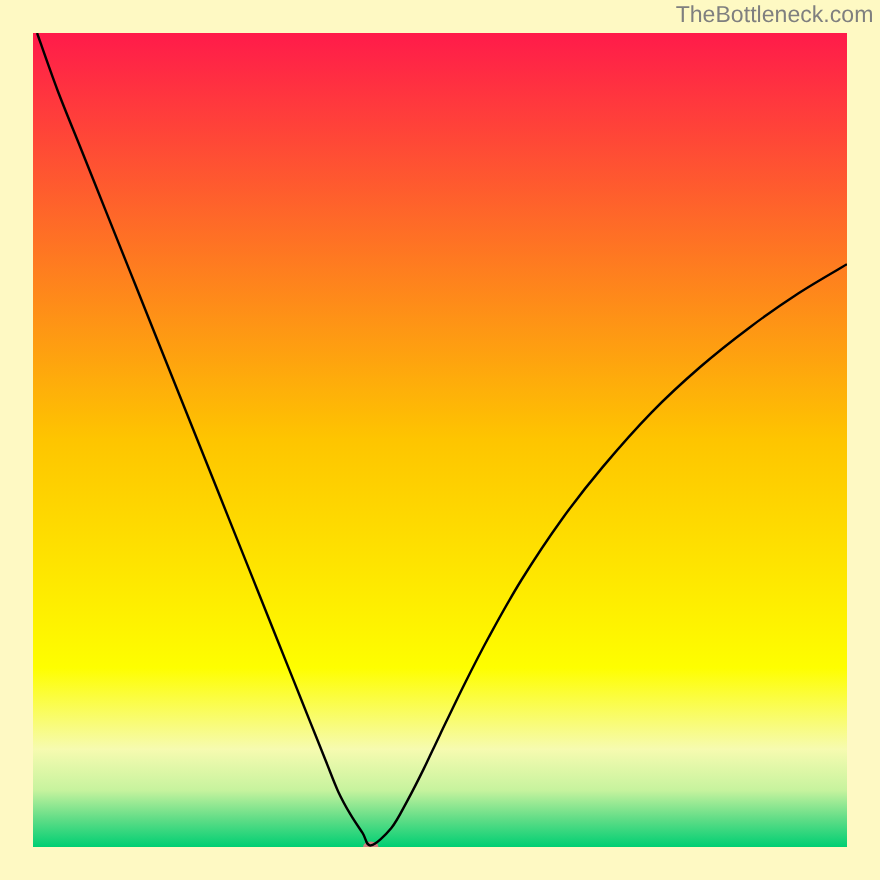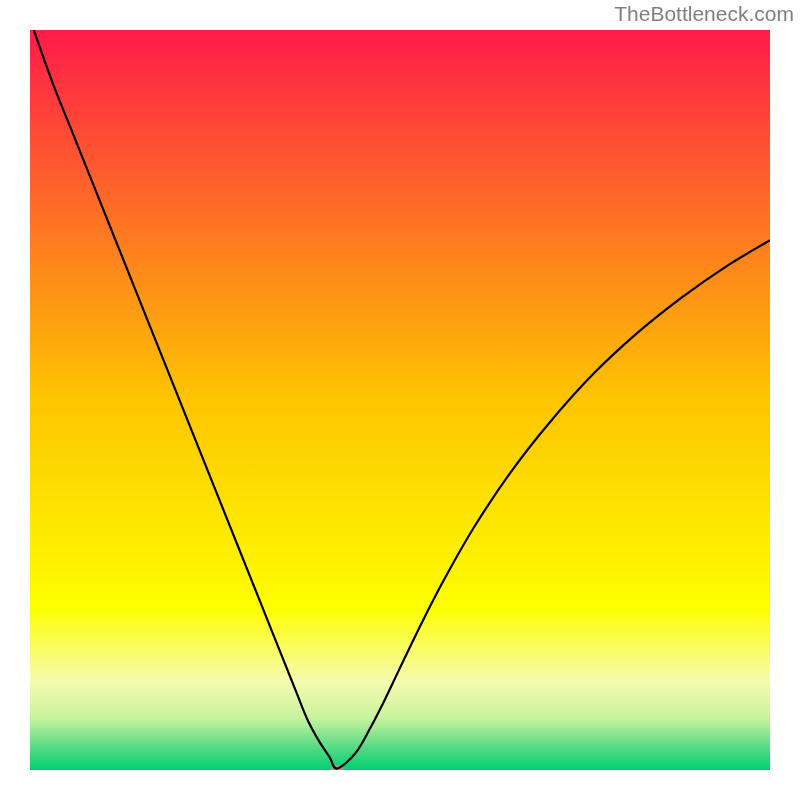--- a/index.html
+++ b/index.html
@@ -8,21 +8,21 @@
     width: 800px;
     height: 800px;
     overflow: hidden;
     background: #000;
     font-family: Arial, Helvetica, sans-serif;
   }
   .frame {
     position: relative;
     width: 800px;
     height: 800px;
-    background: #ffffff;
+    background: #fef9c3;
   }
   .plot {
     position: absolute;
     left: 30px;
     top: 30px;
     width: 740px;
     height: 740px;
   }
   .watermark {
     position: absolute;

